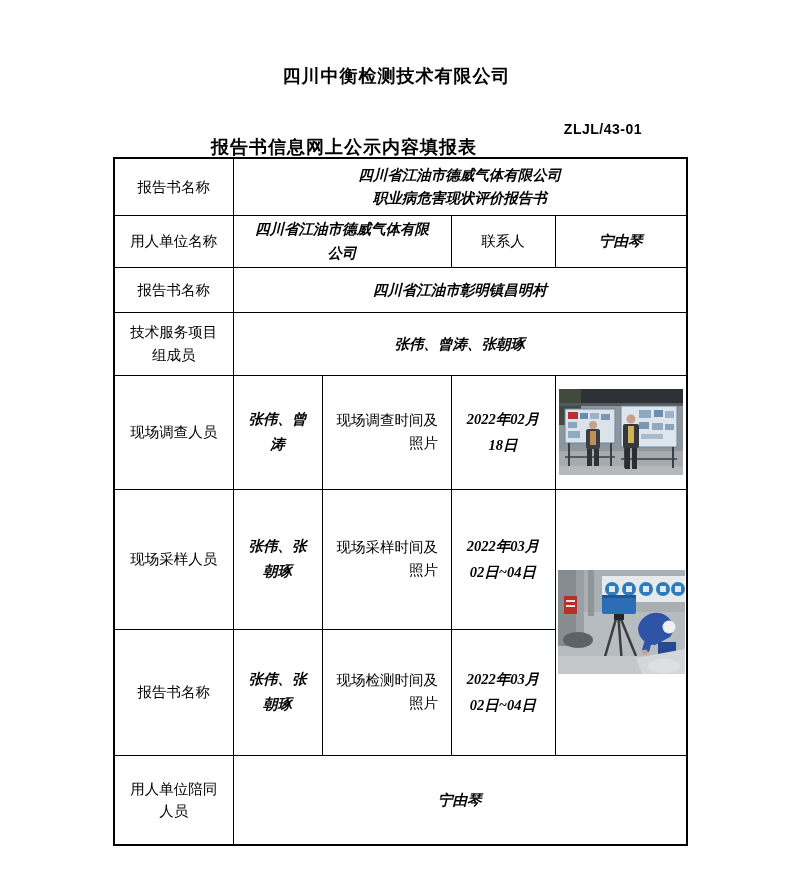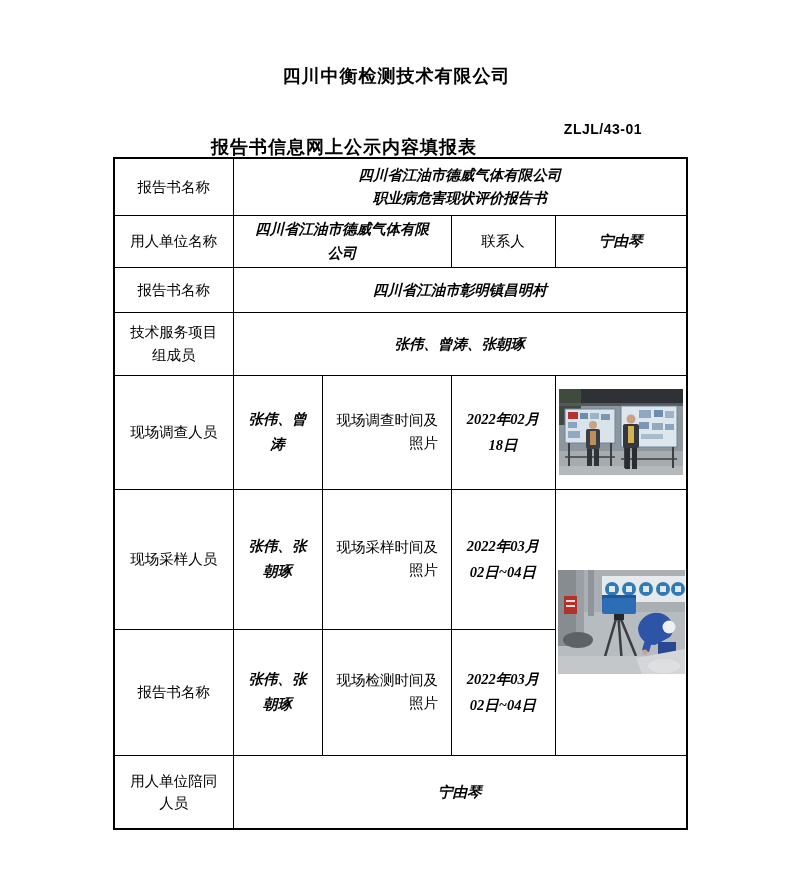--- a/index.html
+++ b/index.html
@@ -225,20 +225,20 @@
       </td>
     </tr>
 
     <tr style="height:126px">
       <td><span class="lbl">报告书名称</span></td>
       <td class="v"><span class="person-wrap">张伟、张朝琢</span></td>
       <td><span class="tlabel-wrap">现场检测时间及照片</span></td>
       <td class="v"><span class="date-wrap">2022年03月02日~04日</span></td>
     </tr>
 
-    <tr style="height:74px">
+    <tr style="height:90px">
       <td><span class="lbl">用人单位陪同人员</span></td>
       <td colspan="4" class="v">宁由琴</td>
     </tr>
   </tbody>
     </table>
 
 </div>
 
 </body></html>

